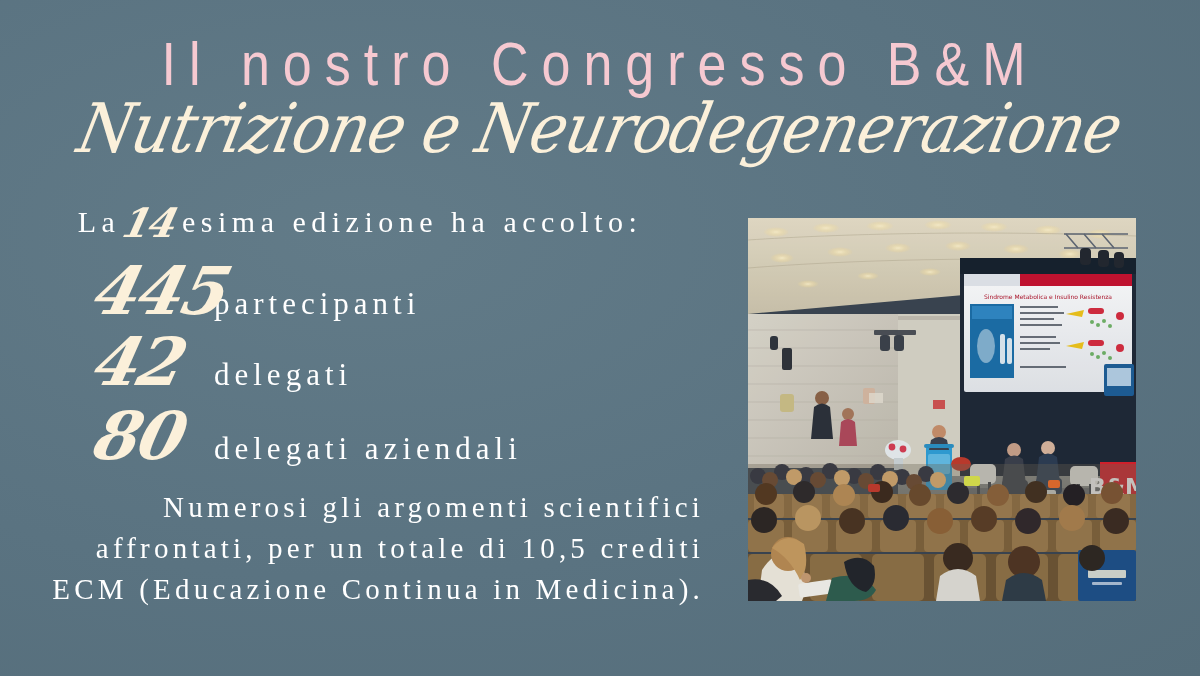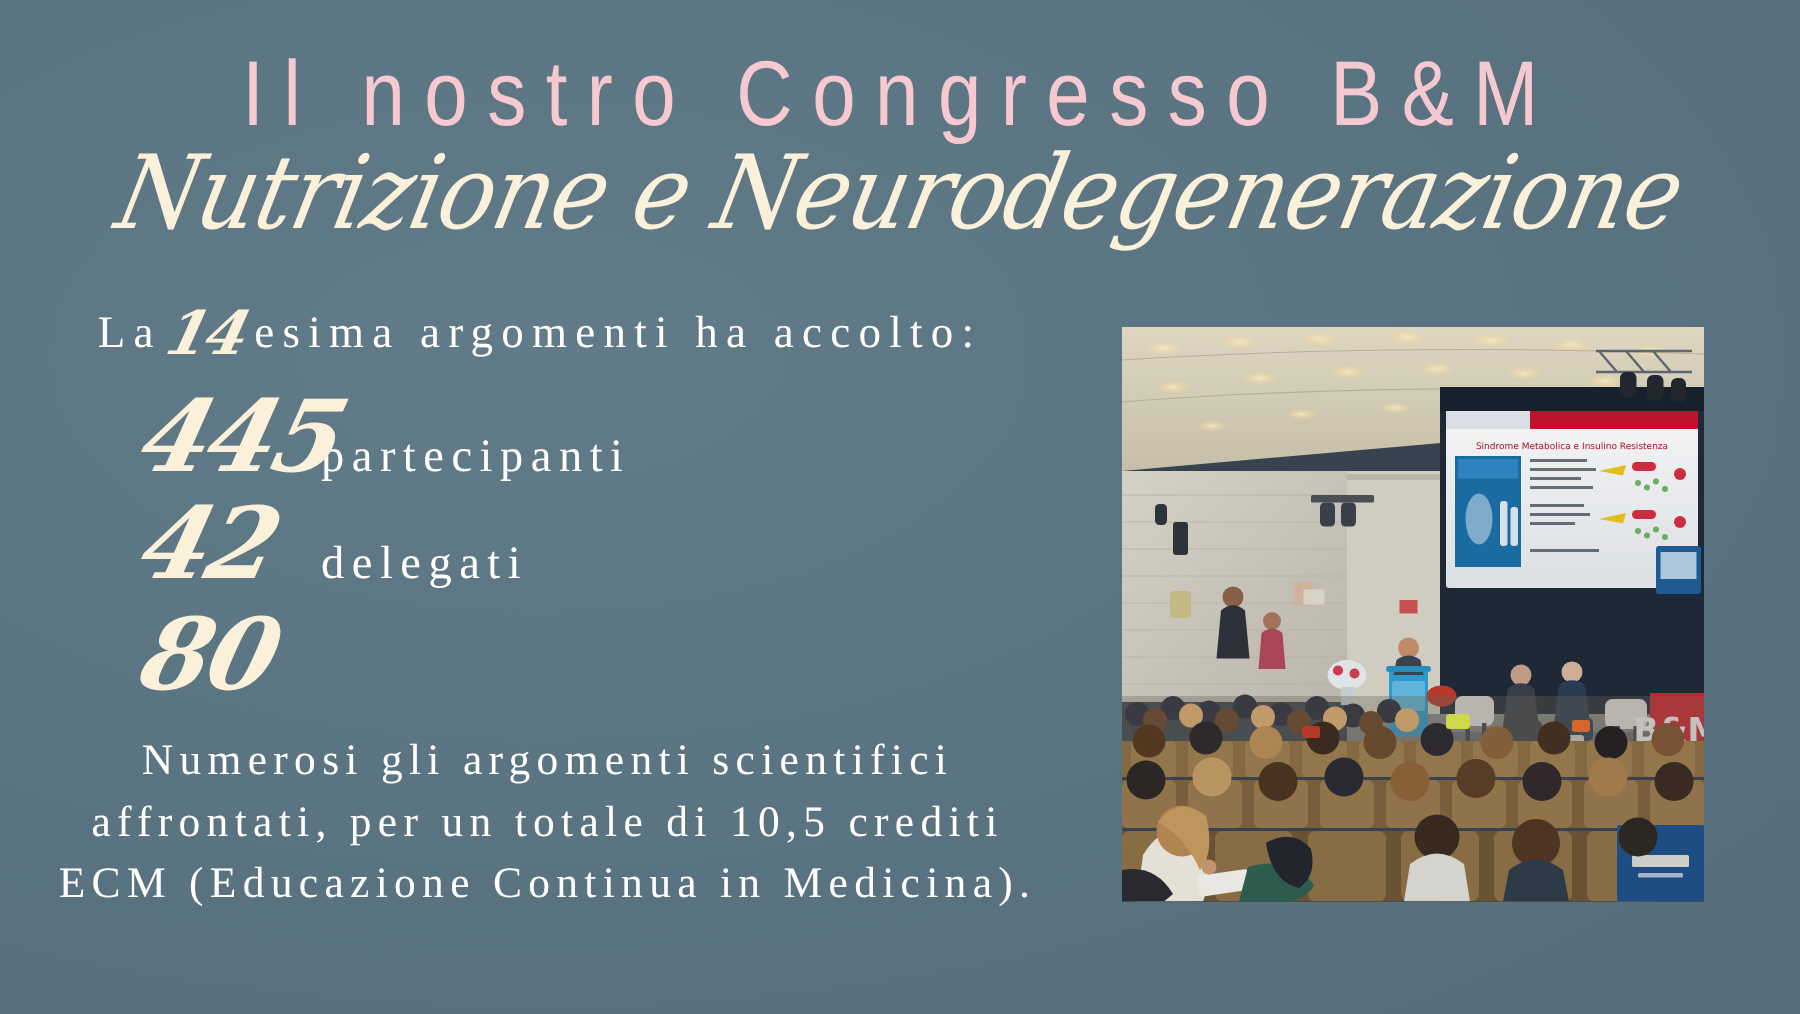--- a/index.html
+++ b/index.html
@@ -90,21 +90,21 @@
     font-size:31px;
     letter-spacing:5px;
     color:#ffffff;
     white-space:nowrap;
   }
   .stat-row.r2 { margin-top:-4px; }
   .stat-row.r3 { margin-top:-2px; }
 
   .paragraph {
     margin-top:16px;
-    text-align:center;
+    text-align:right;
     font-size:29px;
     line-height:1.42;
     letter-spacing:4.2px;
     color:#ffffff;
     padding:0 26px;
   }
 
   
   .photo {
     position:absolute;
@@ -120,37 +120,38 @@
 
 <div class="canvas">
 
   <div class="title-main">Il nostro Congresso B&amp;M</div>
 
   <div class="title-script">Nutrizione e Neurodegenerazione</div>
 
   <div class="left-col">
 
     <div class="lead-line">
-      <span>La</span><span class="num">14</span><span>esima argomenti ha accolto:</span>
+      <span>La</span><span class="num">14</span><span>esima edizione ha accolto:</span>
     </div>
 
     <div class="stats">
 
       <div class="stat-row r1">
         <span class="num">445</span>
         <span class="stat-label">partecipanti</span>
       </div>
 
       <div class="stat-row r2">
         <span class="num">42</span>
         <span class="stat-label">delegati</span>
       </div>
 
       <div class="stat-row r3">
         <span class="num">80</span>
+        <span class="stat-label">delegati aziendali</span>
       </div>
 
     </div>
 
     <div class="paragraph">Numerosi gli argomenti scientifici affrontati, per un totale di 10,5 crediti ECM (Educazione Continua in Medicina).</div>
   </div>
 
   <div class="photo">
     <svg viewBox="0 0 388 383" preserveAspectRatio="xMidYMid slice">
       <defs>

